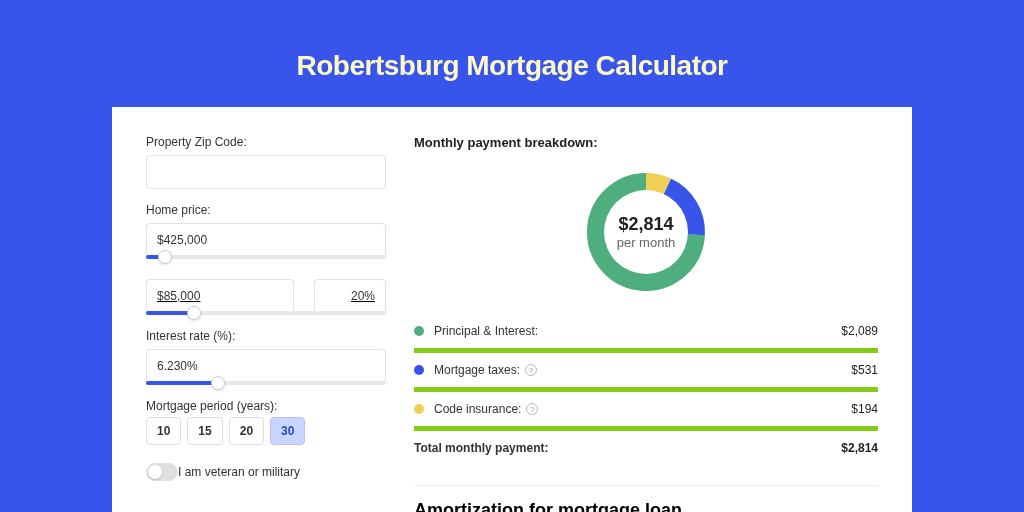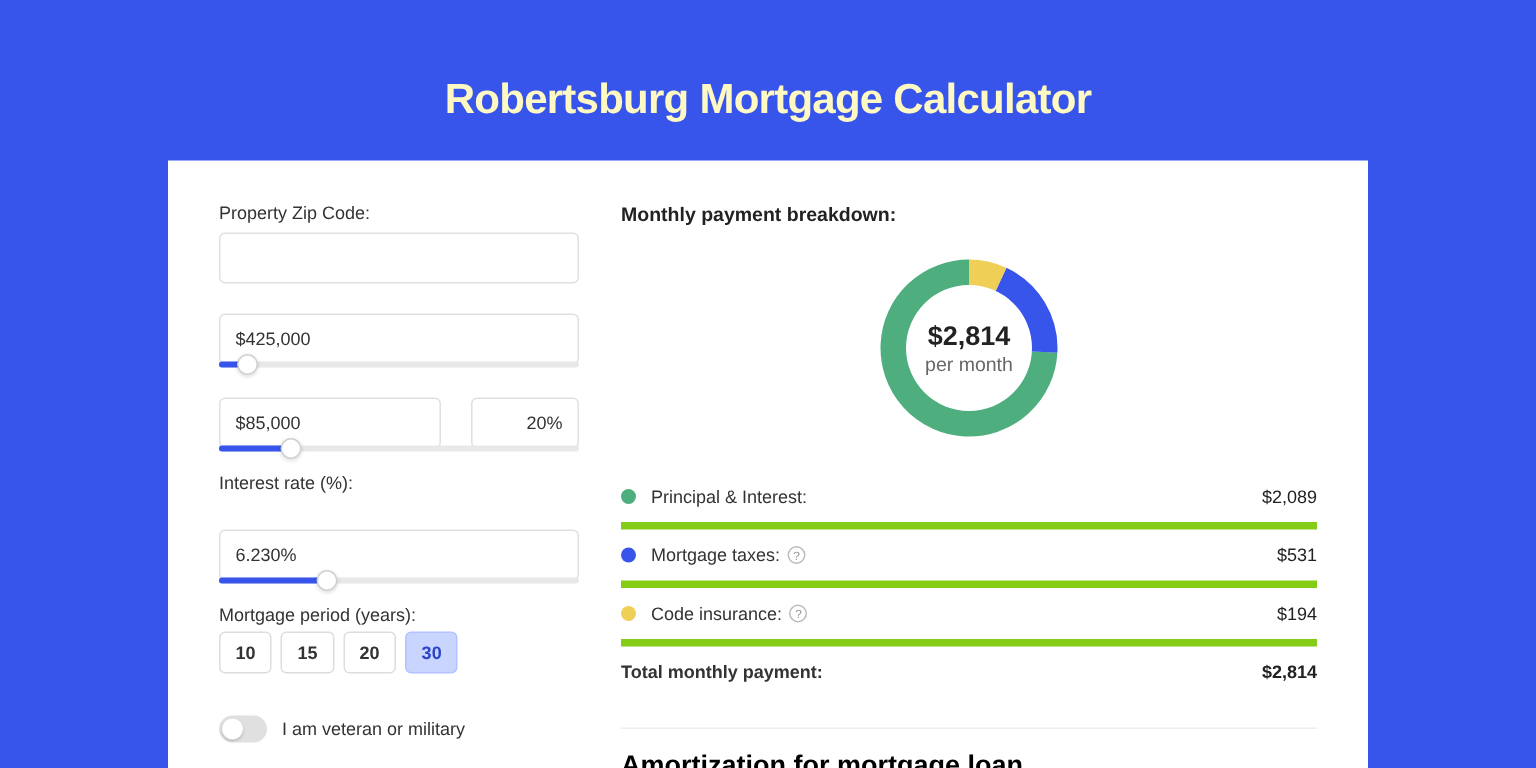--- a/index.html
+++ b/index.html
@@ -8,27 +8,27 @@
   .page-title { color: #fef9c3; font-weight: 700; font-size: 28px; margin-top: 50px; margin-bottom: 25px; letter-spacing: -0.5px; }
   .header-band { background: #2b44c7; width: 800px; height: 20px; border-radius: 4px 4px 0 0; }
   .card { background: #fff; width: 800px; height: 512px; display: flex; padding: 28px 34px; gap: 28px; }
   .left { width: 240px; flex: 0 0 240px; display: flex; flex-direction: column; gap: 14px; }
   .right { flex: 1; display: flex; flex-direction: column; }
   .label { font-size: 12px; color: #333; }
   .text-input { width: 100%; border: 1px solid #e0e0e0; border-radius: 4px; padding: 9px 10px; font-size: 12px; color: #333; }
   .slider-track { position: relative; height: 4px; background: #e8e8e8; margin-top: -2px; border-radius: 2px; }
   .slider-fill { position: absolute; left: 0; top: 0; bottom: 0; background: #3755eb; border-radius: 2px; }
   .slider-thumb { position: absolute; top: 50%; transform: translate(-50%, -50%); width: 14px; height: 14px; background: #fff; border: 1px solid #d0d0d0; border-radius: 50%; box-shadow: 0 1px 3px rgba(0,0,0,0.15); }
-  .row-2 { display: flex; gap: 20px; }
+  .row-2 { display: flex; gap: 20px; text-decoration: underline; }
   .row-2 .text-input:first-child { flex: 1; }
   .row-2 .text-input:last-child { width: 72px; flex: 0 0 72px; text-align: right; }
   .period-row { display: flex; gap: 6px; margin-top: 4px; }
   .period-btn { font-size: 12px; font-weight: 600; color: #333; padding: 6px 10px; border: 1px solid #ddd; border-radius: 4px; background: #fff; cursor: pointer; }
   .period-btn.active { background: #c9d4ff; border-color: #b4c2ff; color: #2b44c7; }
-  .toggle-row { display: flex; align-items: center; gap: 10px; margin-top: 14px; }
+  .toggle-row { display: flex; align-items: center; margin-top: 4px; }
   .toggle { width: 32px; height: 18px; background: #e0e0e0; border-radius: 9px; position: relative; }
   .toggle::after { content: ""; position: absolute; left: 2px; top: 2px; width: 14px; height: 14px; background: #fff; border-radius: 50%; box-shadow: 0 1px 2px rgba(0,0,0,0.2); }
   .section-title { font-size: 13px; font-weight: 700; color: #222; margin-bottom: 14px; }
   .donut-wrap { display: flex; justify-content: center; align-items: center; margin: 4px 0 18px 0; }
   .donut { position: relative; width: 128px; height: 128px; }
   .donut-center { position: absolute; inset: 22px; background: #fff; border-radius: 50%; display: flex; flex-direction: column; align-items: center; justify-content: center; }
   .donut-amount { font-size: 18px; font-weight: 700; color: #222; }
   .donut-sub { font-size: 13px; color: #666; }
   .breakdown-row { display: flex; align-items: center; padding: 10px 0; border-bottom: 5px solid #84cc16; font-size: 12px; }
   .breakdown-row.total { border-bottom: none; font-weight: 700; }
@@ -47,41 +47,42 @@
 <div class="card">
 
   <div class="left">
 
     <div>
       <div class="label">Property Zip Code:</div>
       <input class="text-input" style="margin-top: 6px;" value="">
     </div>
 
     <div>
+      <div class="label">Home price:</div>
       <input class="text-input" style="margin-top: 6px;" value="$425,000">
       <div class="slider-track">
         <div class="slider-fill" style="width:8%"></div>
         <div class="slider-thumb" style="left:8%"></div>
       </div>
     </div>
 
     <div>
       <div class="row-2" style="margin-top:6px">
         <input class="text-input" value="$85,000" style="">
         <input class="text-input" value="20%" style="">
       </div>
       <div class="slider-track">
         <div class="slider-fill" style="width:20%"></div>
         <div class="slider-thumb" style="left:20%"></div>
       </div>
     </div>
 
     <div>
       <div class="label">Interest rate (%):</div>
-      <input class="text-input" style="margin-top: 24px;" value="6.230%">
+      <input class="text-input" style="margin-top: 6px;" value="6.230%">
       <div class="slider-track">
         <div class="slider-fill" style="width:30%"></div>
         <div class="slider-thumb" style="left:30%"></div>
       </div>
     </div>
 
     <div>
       <div class="label">Mortgage period (years):</div>
       <div class="period-row">
         <button class="period-btn">10</button>

